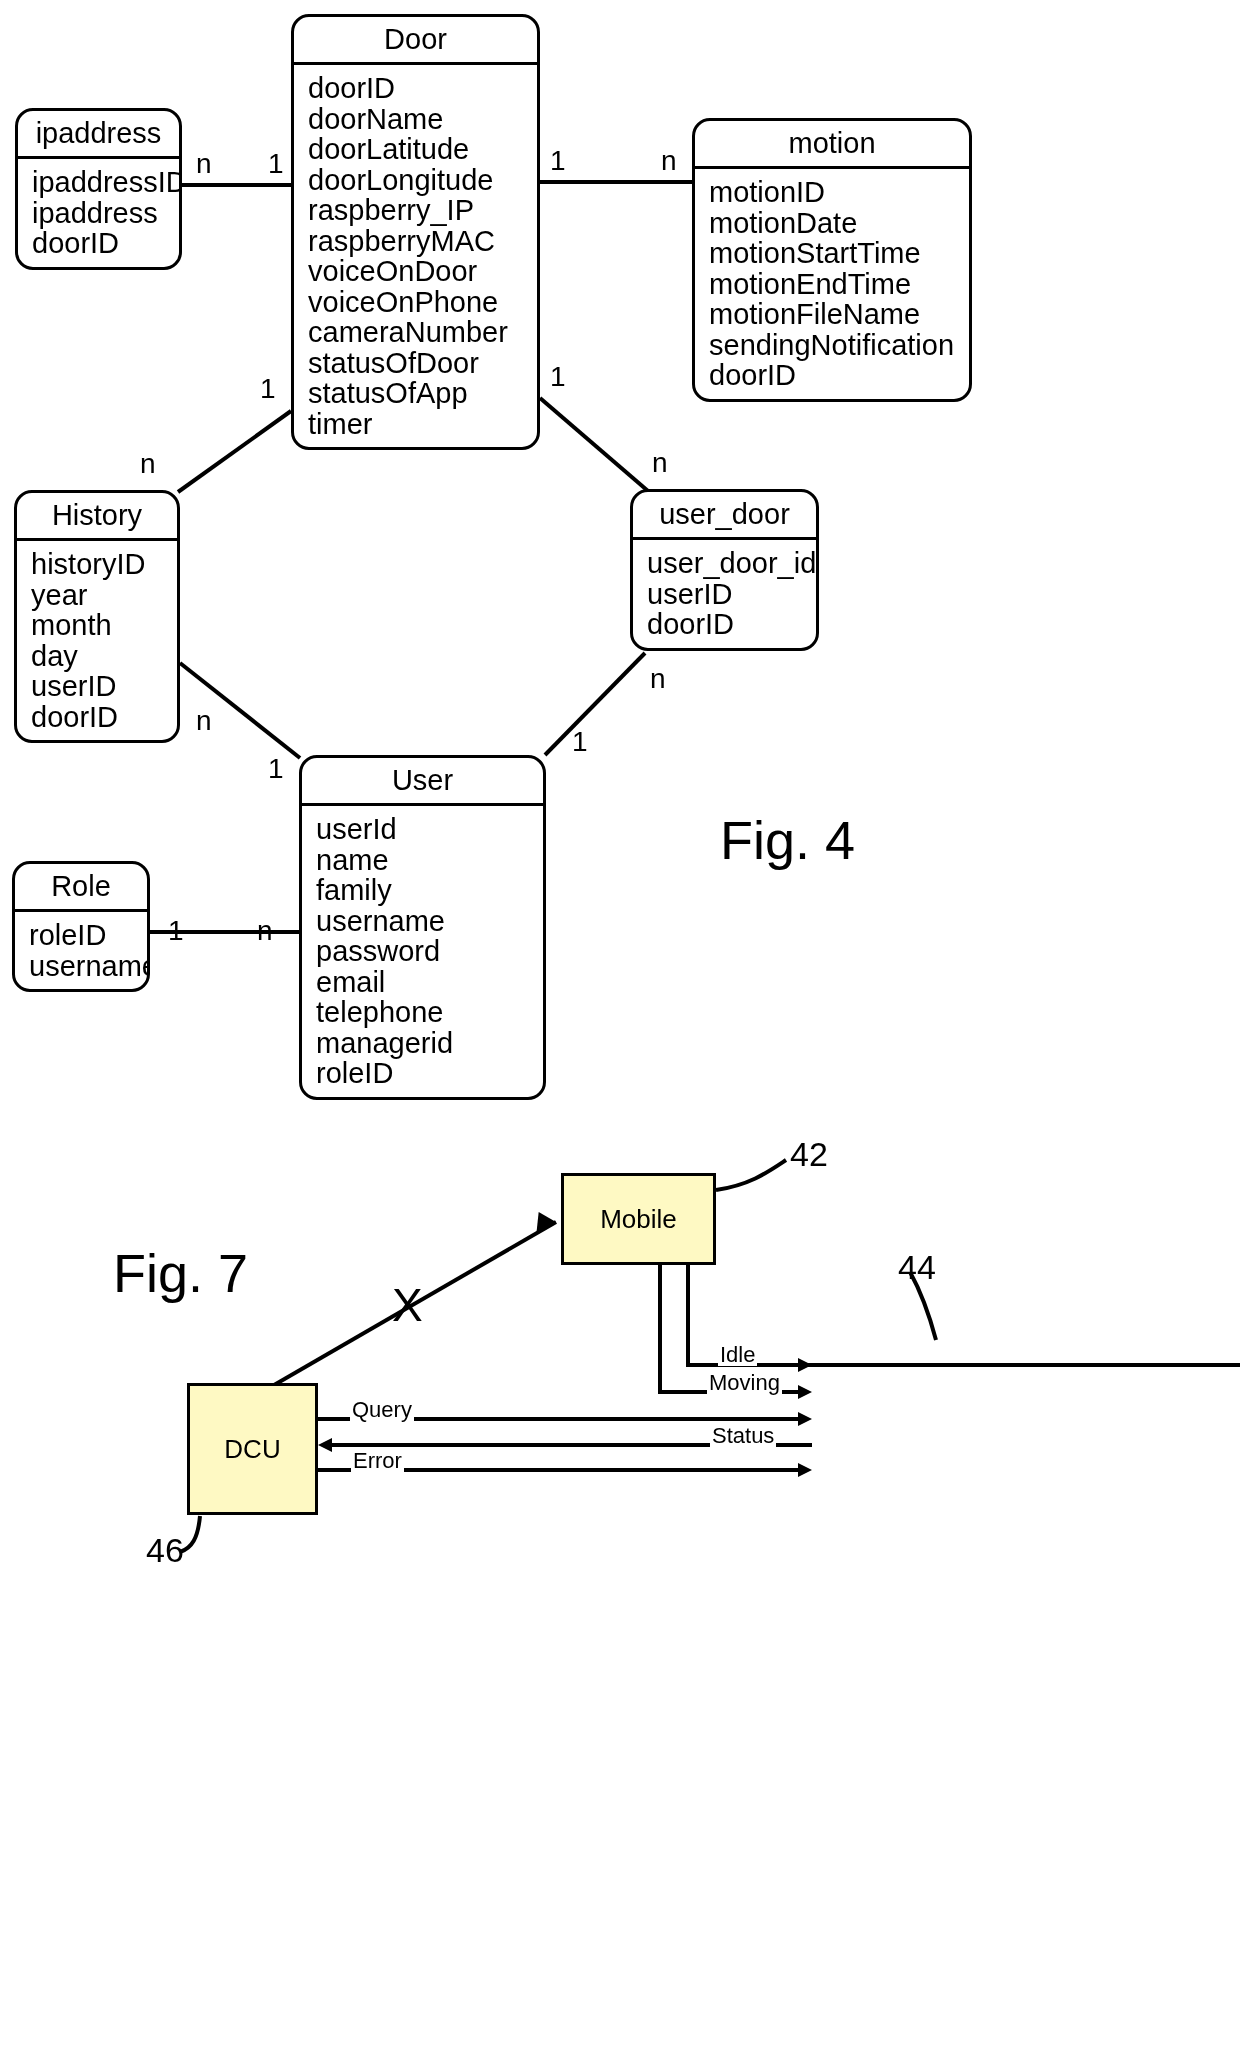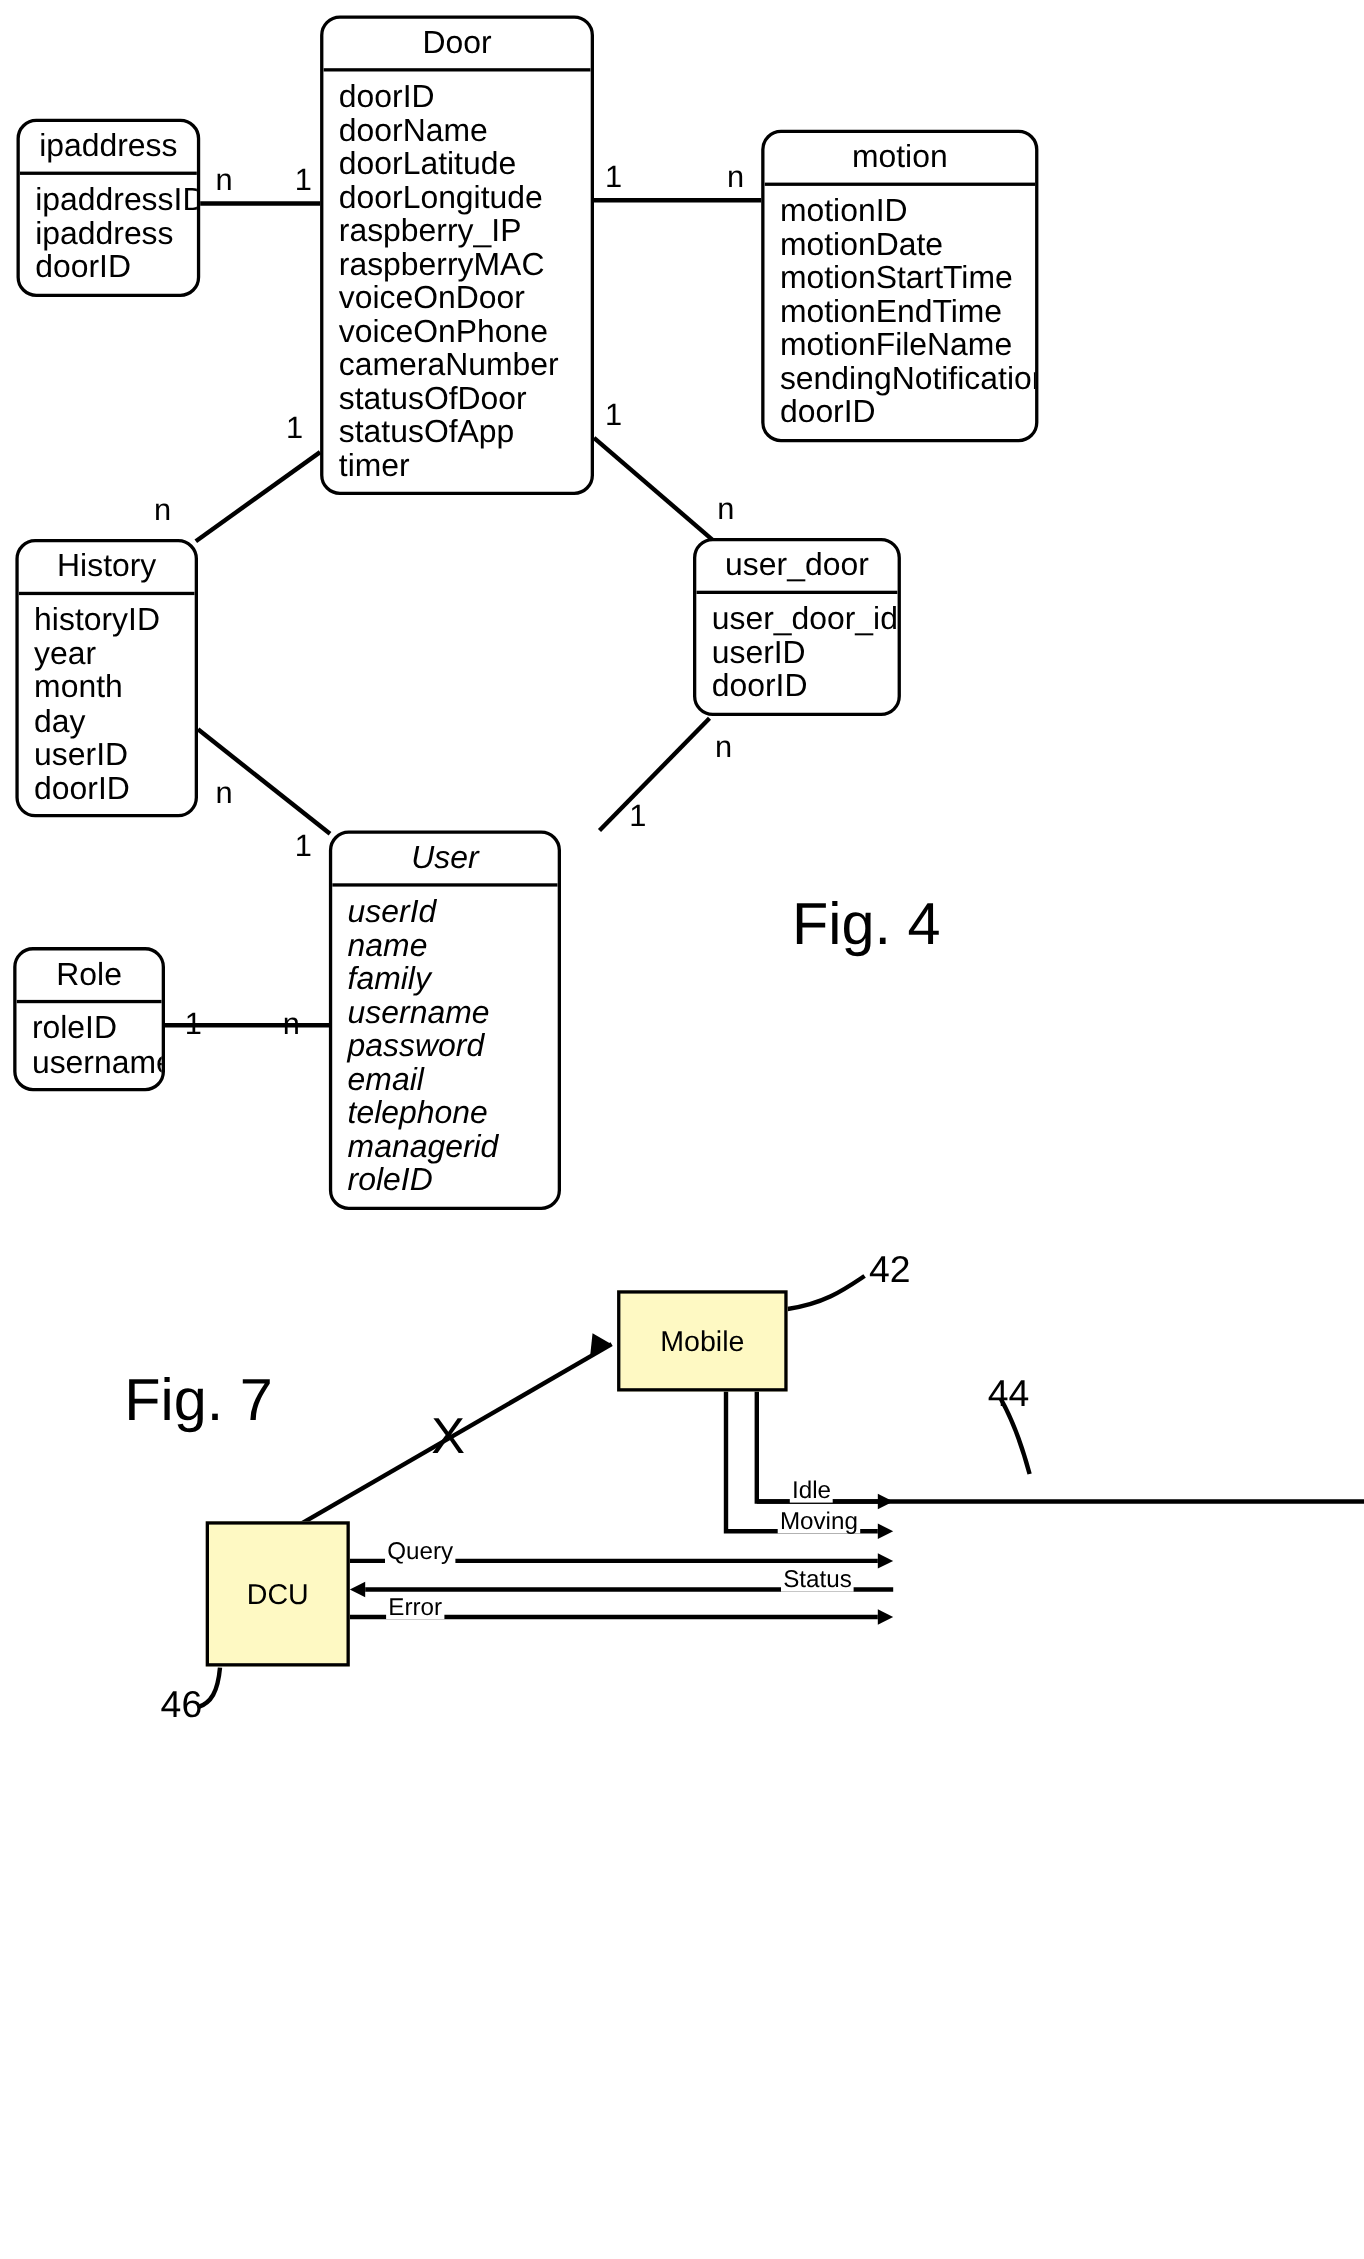--- a/index.html
+++ b/index.html
@@ -170,21 +170,21 @@
       <div class="attr">raspberryMAC</div>
       <div class="attr">voiceOnDoor</div>
       <div class="attr">voiceOnPhone</div>
       <div class="attr">cameraNumber</div>
       <div class="attr">statusOfDoor</div>
       <div class="attr">statusOfApp</div>
       <div class="attr">timer</div>
     </div>
   </div>
 
-  <div class="entity" style="left:692px; top:118px; width:252px;">
+  <div class="entity" style="left:692px; top:118px; width:280px;">
     <div class="entity-title">motion</div>
     <div class="entity-attrs">
       <div class="attr">motionID</div>
       <div class="attr">motionDate</div>
       <div class="attr">motionStartTime</div>
       <div class="attr">motionEndTime</div>
       <div class="attr">motionFileName</div>
       <div class="attr">sendingNotification</div>
       <div class="attr">doorID</div>
     </div>
@@ -204,21 +204,21 @@
 
   <div class="entity" style="left:630px; top:489px; width:189px;">
     <div class="entity-title">user_door</div>
     <div class="entity-attrs">
       <div class="attr">user_door_id</div>
       <div class="attr">userID</div>
       <div class="attr">doorID</div>
     </div>
   </div>
 
-  <div class="entity" style="left:299px; top:755px; width:211px;font-style:italic;">
+  <div class="entity" style="left:299px; top:755px; width:247px;">
     <div class="entity-title">User</div>
     <div class="entity-attrs">
       <div class="attr">userId</div>
       <div class="attr">name</div>
       <div class="attr">family</div>
       <div class="attr">username</div>
       <div class="attr">password</div>
       <div class="attr">email</div>
       <div class="attr">telephone</div>
       <div class="attr">managerid</div>

